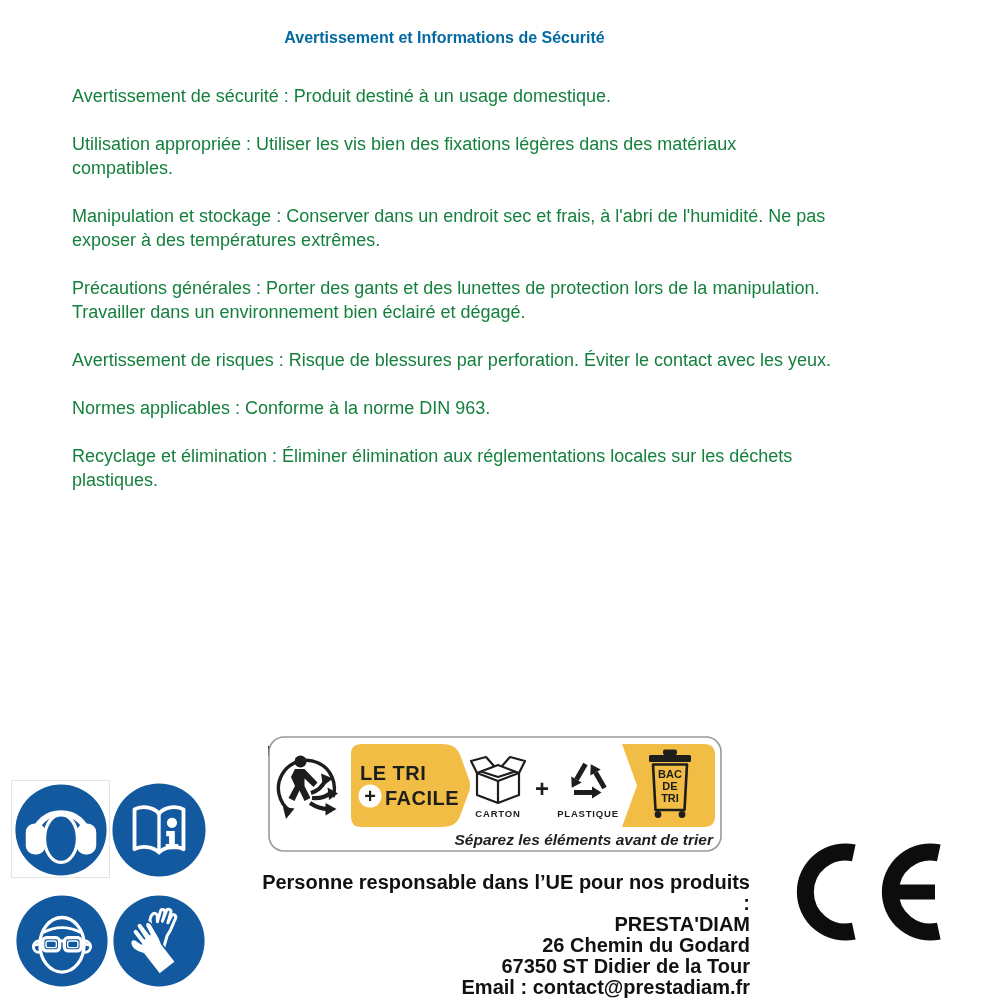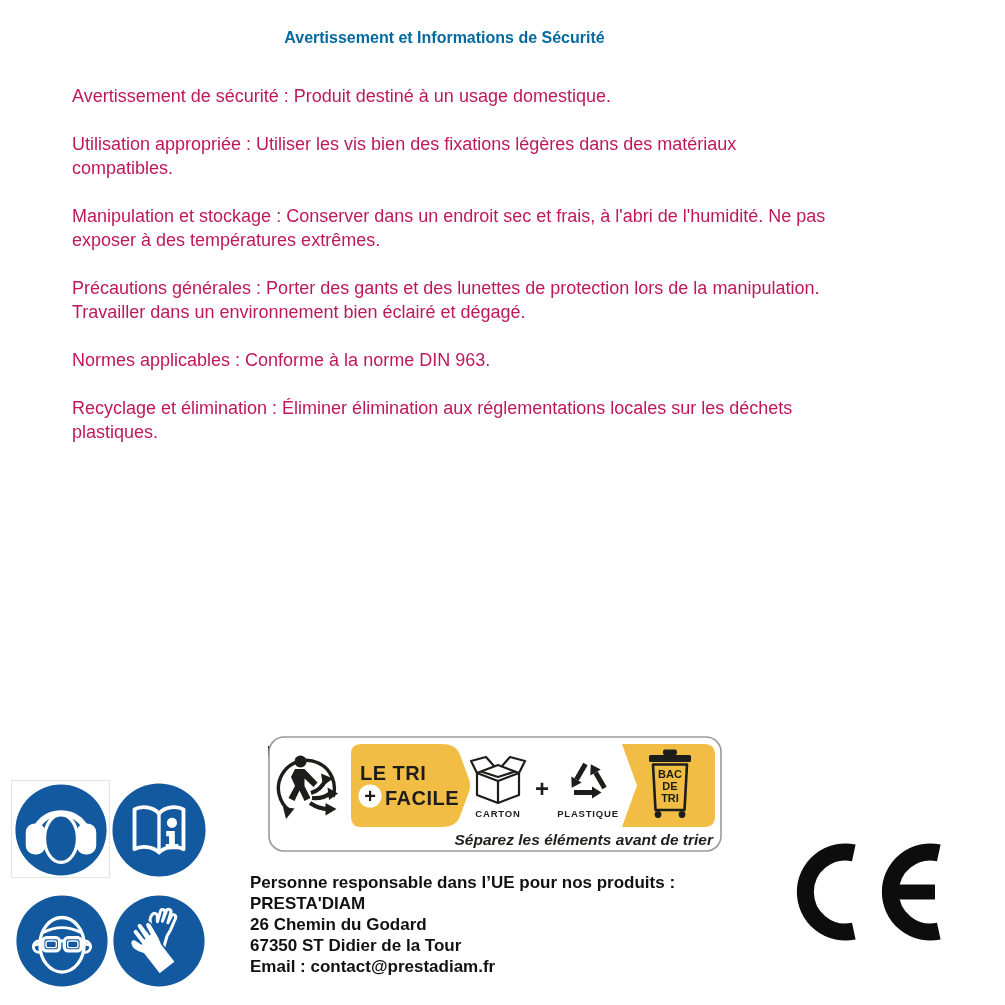--- a/index.html
+++ b/index.html
@@ -7,51 +7,52 @@
     width:1005px;height:1005px;position:relative;background:#ffffff;
     font-family:"Liberation Sans","DejaVu Sans",sans-serif;color:#111;
     overflow:hidden;
   }
   .title{
     position:absolute;top:29px;left:0;width:859px;text-align:center;
     font-size:16px;font-weight:bold;color:#0369a1;margin-left:15px;
   }
   .paragraphs{position:absolute;left:72px;top:84px;width:912px;}
   .paragraphs p{
-    margin:0 0 24px 0;font-size:18px;line-height:24px;white-space:pre-line;color:#be185d;
+    margin:0 0 24px 0;font-size:18px;line-height:24px;white-space:pre-line;color:#15803d;
   }
   .sticker{
     position:absolute;left:11px;top:780px;width:99px;height:98px;
     background:#fff;border:1px solid #e4e4e4;box-sizing:border-box;
   }
   .safety-icon{position:absolute;}
   .fr-label{
     position:absolute;left:267px;top:706px;font-size:15px;font-weight:bold;color:#1d1d1b;margin-top:36px;
   }
   .band-svg{position:absolute;left:268px;top:736px;}
   .address{
-    position:absolute;left:250px;top:872px;width:500px;text-align:left;
-    font-size:17px;line-height:21px;font-weight:bold;color:#111;
+    position:absolute;left:250px;top:872px;width:500px;text-align:right;
+    font-size:20px;line-height:21px;font-weight:bold;color:#111;
   }
   .ce-svg{position:absolute;left:790px;top:840px;}
   svg text{font-family:"Liberation Sans","DejaVu Sans",sans-serif;}
 </style>
 </head>
 <body>
 
 <div class="title">Avertissement et Informations de Sécurité</div>
 
 <div class="paragraphs">
   <p>Avertissement de sécurité : Produit destiné à un usage domestique.</p>
   <p>Utilisation appropriée : Utiliser les vis bien des fixations légères dans des matériaux
 compatibles.</p>
   <p>Manipulation et stockage : Conserver dans un endroit sec et frais, à l'abri de l'humidité. Ne pas
 exposer à des températures extrêmes.</p>
   <p>Précautions générales : Porter des gants et des lunettes de protection lors de la manipulation.
 Travailler dans un environnement bien éclairé et dégagé.</p>
+  <p>Avertissement de risques : Risque de blessures par perforation. Éviter le contact avec les yeux.</p>
   <p>Normes applicables : Conforme à la norme DIN 963.</p>
   <p>Recyclage et élimination : Éliminer élimination aux réglementations locales sur les déchets
 plastiques.</p>
 </div>
 
 <div class="sticker"></div>
 
 <svg class="safety-icon" style="left:14px;top:783px" width="94" height="94" viewBox="0 0 100 100">
   <circle cx="50" cy="50" r="48.5" fill="#12599F"></circle>
   <ellipse cx="50" cy="59" rx="17.5" ry="25.5" fill="none" stroke="#fff" stroke-width="3.5"></ellipse>

